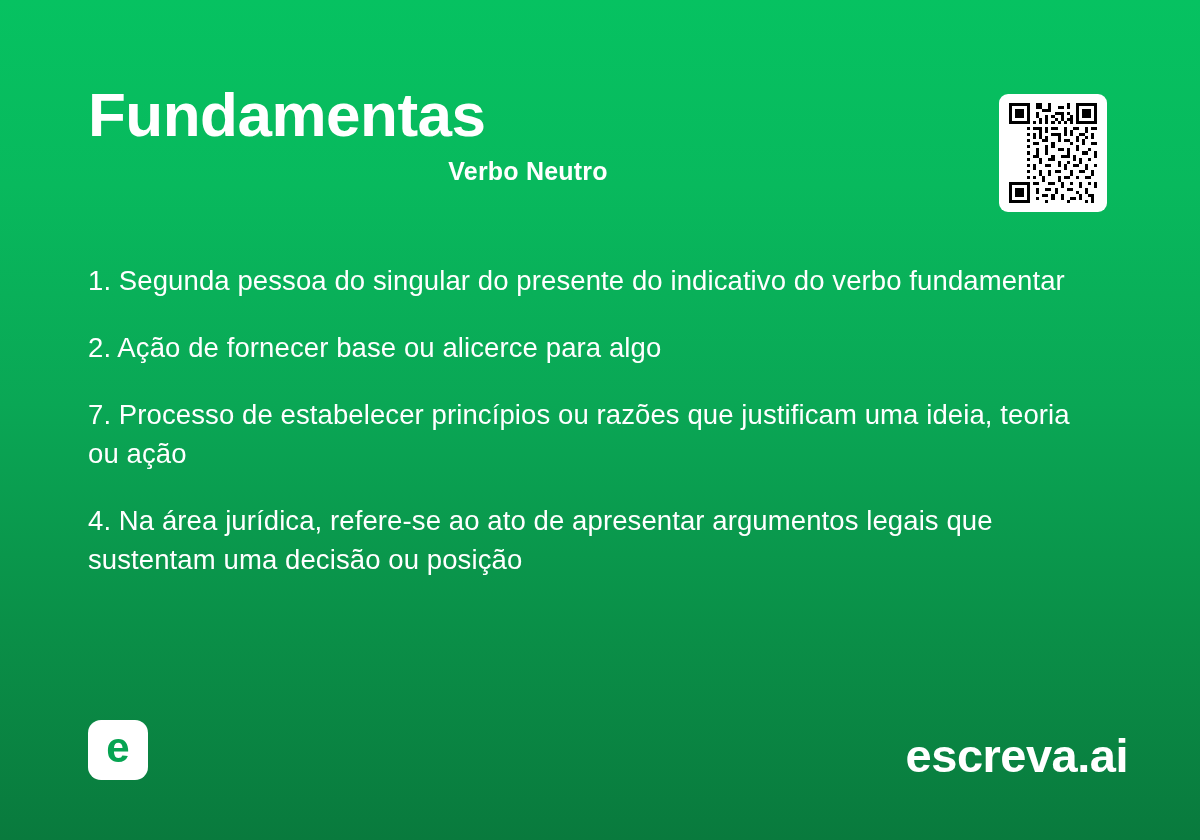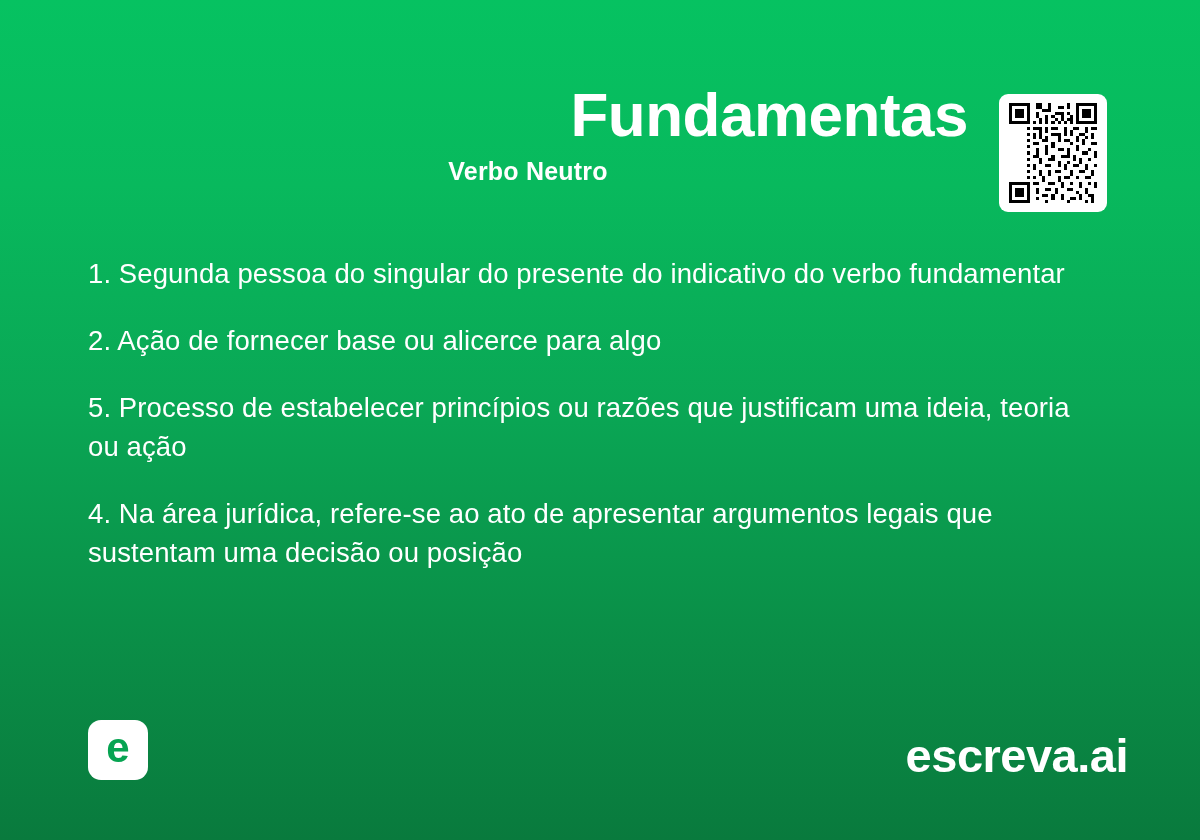--- a/index.html
+++ b/index.html
@@ -26,36 +26,35 @@
     top: 82px;
     width: 880px;
   }
 
   .title {
     font-size: 62px;
     font-weight: bold;
     color: #ffffff;
     letter-spacing: -0.5px;
     line-height: 1.05;
-    text-align: right;
   }
 
   .subtitle {
     margin-top: 10px;
     font-size: 25px;
     font-weight: bold;
     color: #ffffff;
     letter-spacing: 0.2px;
     text-align: center;
   }
 
   .definitions {
     position: absolute;
     left: 88px;
-    top: 254px;
+    top: 261px;
     width: 1000px;
   }
 
   .definition {
     font-size: 27.5px;
     line-height: 1.42;
     color: #ffffff;
     margin-bottom: 28px;
     letter-spacing: 0.1px;
   }
@@ -260,21 +259,21 @@
         <rect x="19" y="32" width="1" height="1"></rect>
           <rect x="25" y="32" width="1" height="1"></rect>
         <rect x="27" y="31" width="1" height="2"></rect>
       </g>
     </svg>
   </div>
 
   <div class="definitions">
     <div class="definition">1. Segunda pessoa do singular do presente do indicativo do verbo fundamentar</div>
     <div class="definition">2. Ação de fornecer base ou alicerce para algo</div>
-    <div class="definition">5. Processo de estabelecer princípios ou razões que justificam uma ideia, teoria ou ação</div>
+    <div class="definition">7. Processo de estabelecer princípios ou razões que justificam uma ideia, teoria ou ação</div>
     <div class="definition">4. Na área jurídica, refere-se ao ato de apresentar argumentos legais que sustentam uma decisão ou posição</div>
   </div>
 
   <div class="logo-mark">
     <span>e</span>
   </div>
 
   <div class="brand">escreva.ai</div>
 
 </div>

